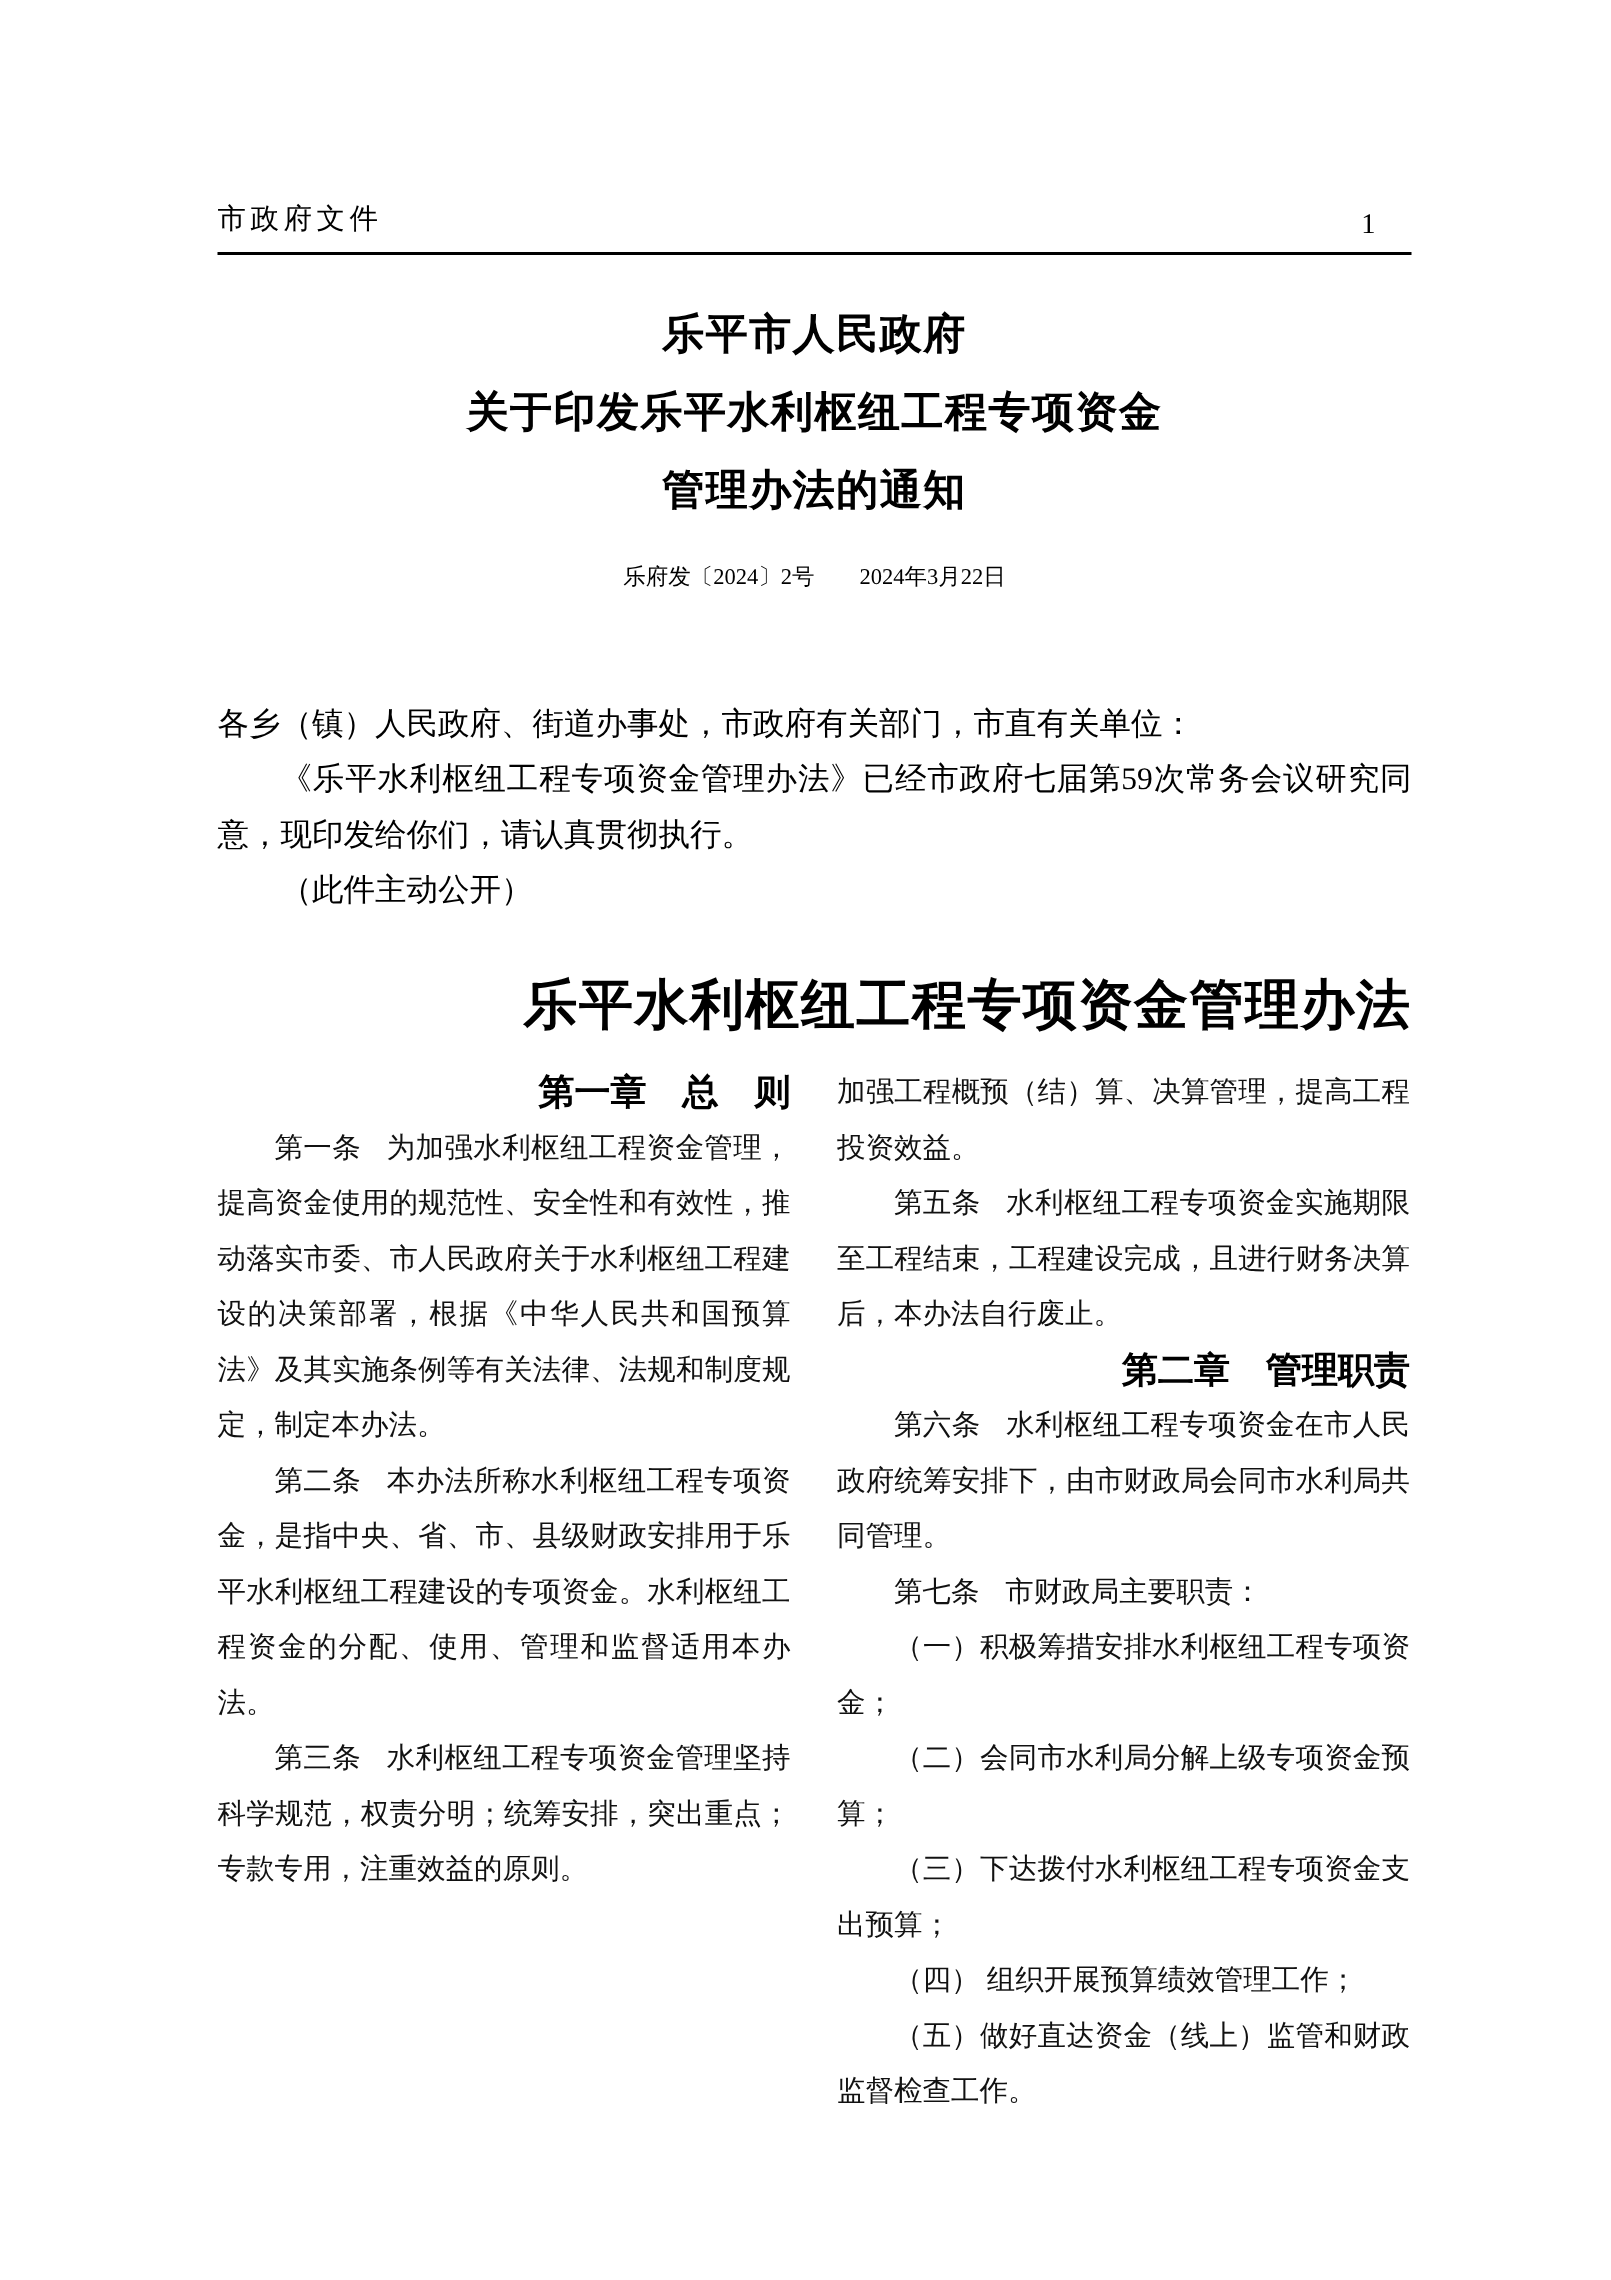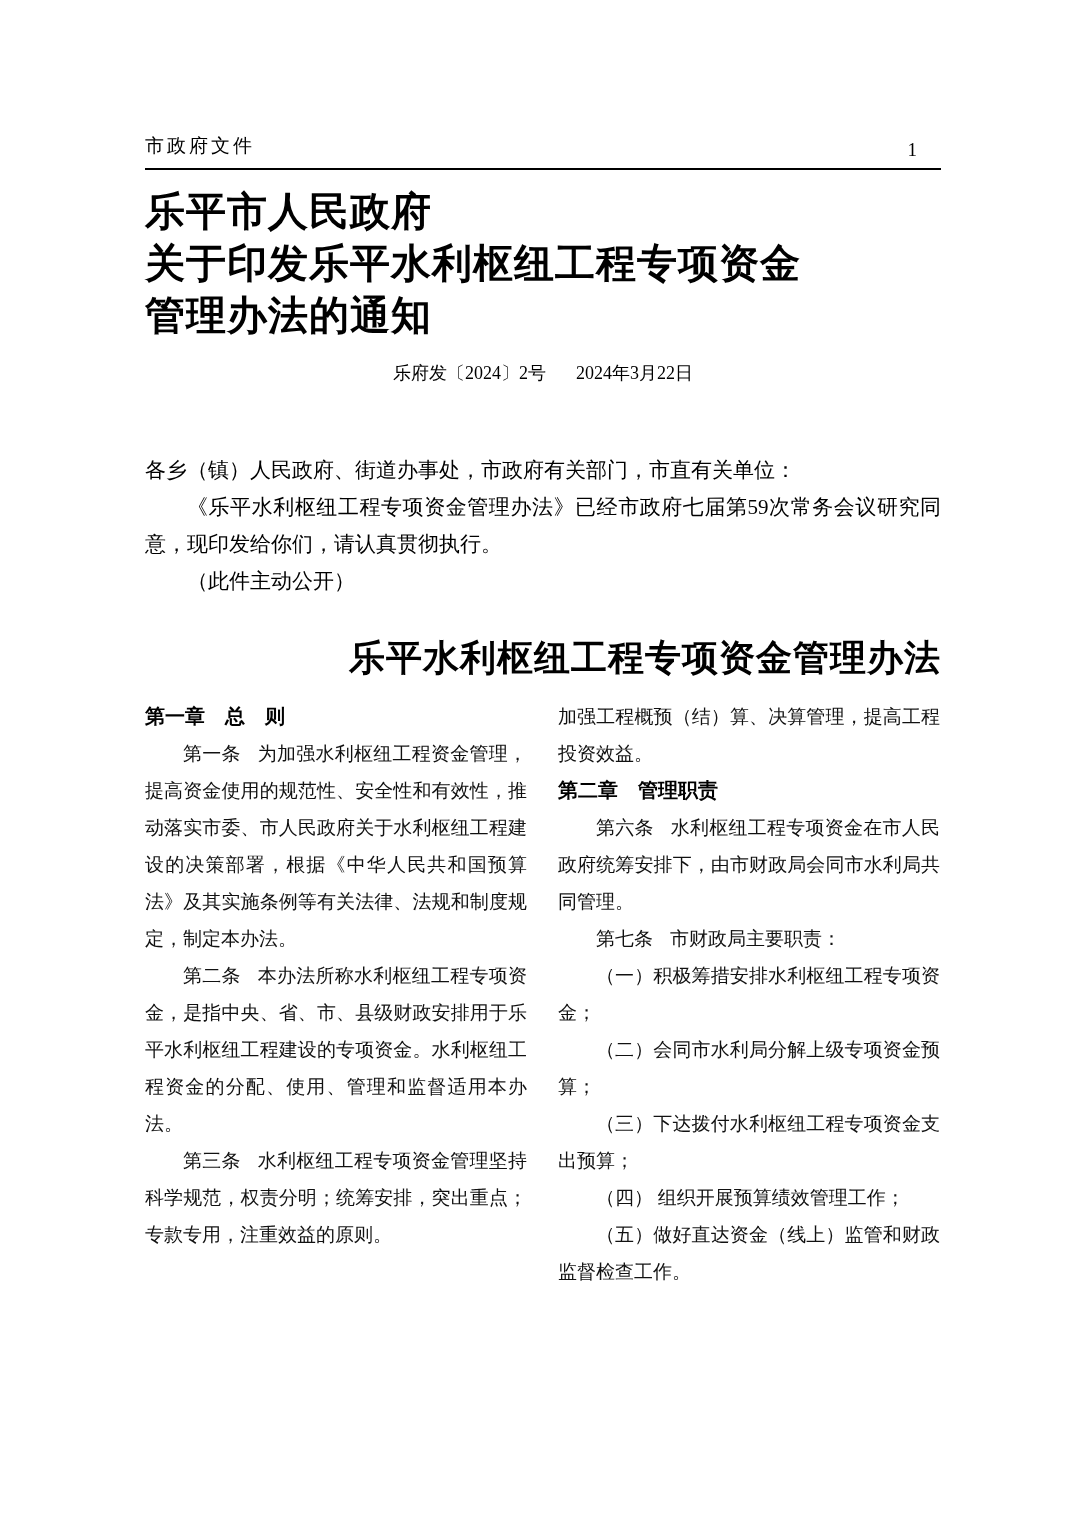--- a/index.html
+++ b/index.html
@@ -35,32 +35,33 @@
     margin-right: 24px;
     line-height: 1;
   }
   .header-rule {
     height: 0;
     border-bottom: 2px solid #000000;
   }
 
   
   .doc-title {
-    margin-top: 16px;
-    font-size: 40px;
+    margin-top: 28px;
+    text-align: center;
+    font-size: 28px;
     font-weight: bold;
     line-height: 52px;
     letter-spacing: 1px;
   }
 
   
   .doc-meta {
     margin-top: 16px;
     text-align: center;
-    font-size: 18px;
+    font-size: 15px;
     line-height: 30px;
   }
   .meta-date { margin-left: 30px; }
 
   
   .intro {
     margin-top: 64px;
     font-size: 21px;
     line-height: 37px;
   }
@@ -86,24 +87,24 @@
   }
   .col {
     width: 382px;
     font-size: 19px;
     line-height: 37px;
     text-align: justify;
     color: #111111;
   }
   .col p { margin: 0; }
   .chapter {
-    text-align: left;
+    text-align: right;
     font-weight: bold;
     font-family: "Liberation Sans", "DejaVu Sans", sans-serif;
-    font-size: 20px;
+    font-size: 24px;
     color: #000000;
     text-indent: 0;
   }
   .article, .para { text-indent: 2em; }
   .cont { text-indent: 0; }
   .lead { margin-right: 0.9em; }
 </style>
 </head>
 <body>
 
@@ -136,20 +137,21 @@
 
     <div class="columns">
       <div class="col">
           <p class="chapter">第一章　总　则</p>
           <p class="article"><span class="lead">第一条</span>为加强水利枢纽工程资金管理，提高资金使用的规范性、安全性和有效性，推动落实市委、市人民政府关于水利枢纽工程建设的决策部署，根据《中华人民共和国预算法》及其实施条例等有关法律、法规和制度规定，制定本办法。</p>
           <p class="article"><span class="lead">第二条</span>本办法所称水利枢纽工程专项资金，是指中央、省、市、县级财政安排用于乐平水利枢纽工程建设的专项资金。水利枢纽工程资金的分配、使用、管理和监督适用本办法。</p>
           <p class="article"><span class="lead">第三条</span>水利枢纽工程专项资金管理坚持科学规范，权责分明；统筹安排，突出重点；专款专用，注重效益的原则。</p>
         </div>
       <div class="col">
           <p class="cont">加强工程概预（结）算、决算管理，提高工程投资效益。</p>
+          <p class="article"><span class="lead">第五条</span>水利枢纽工程专项资金实施期限至工程结束，工程建设完成，且进行财务决算后，本办法自行废止。</p>
           <p class="chapter">第二章　管理职责</p>
           <p class="article"><span class="lead">第六条</span>水利枢纽工程专项资金在市人民政府统筹安排下，由市财政局会同市水利局共同管理。</p>
           <p class="article"><span class="lead">第七条</span>市财政局主要职责：</p>
           <p class="para">（一）积极筹措安排水利枢纽工程专项资金；</p>
           <p class="para">（二）会同市水利局分解上级专项资金预算；</p>
           <p class="para">（三）下达拨付水利枢纽工程专项资金支出预算；</p>
           <p class="para">（四） 组织开展预算绩效管理工作；</p>
           <p class="para">（五）做好直达资金（线上）监管和财政监督检查工作。</p>
         </div>
     </div>

